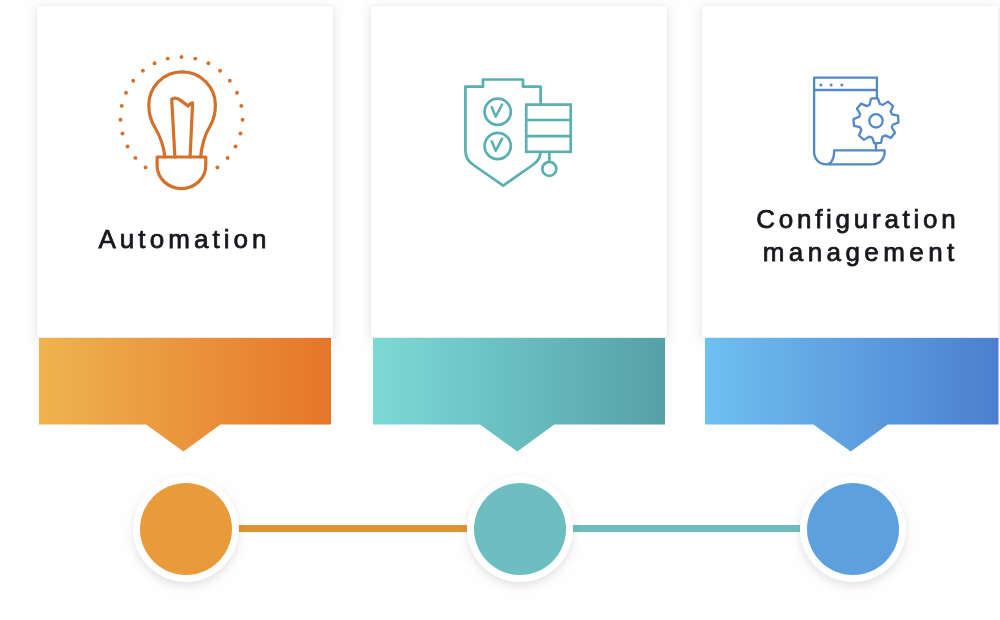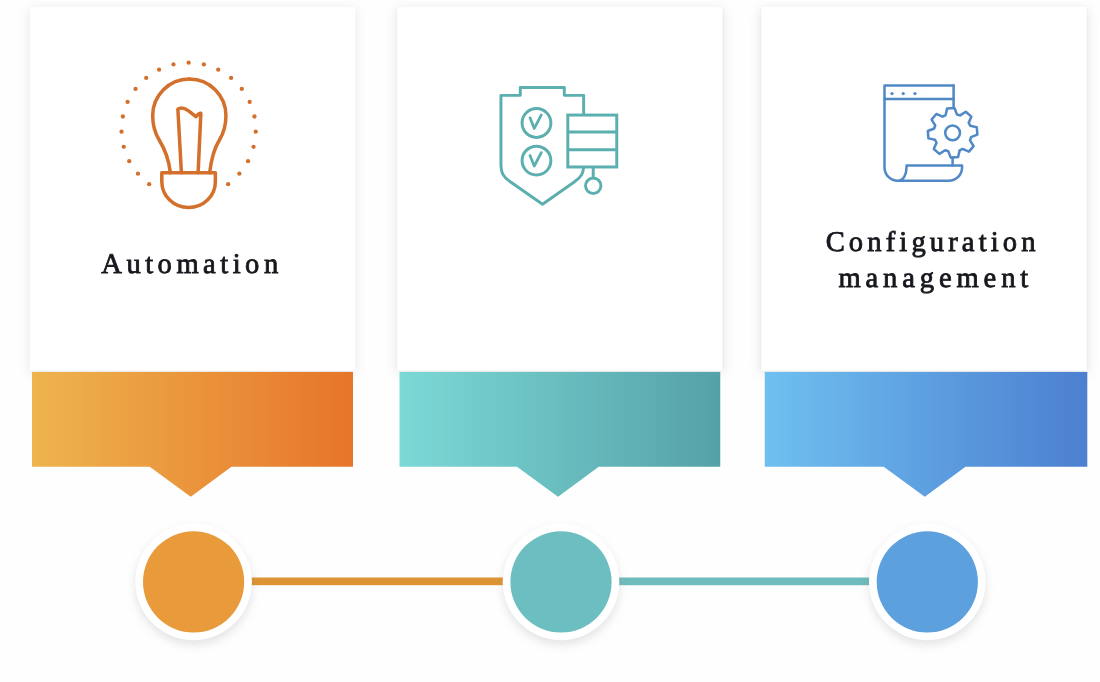--- a/index.html
+++ b/index.html
@@ -3,21 +3,21 @@
 <meta charset="utf-8">
 <title>Process Diagram</title>
 <style>
   html, body { margin:0; padding:0; }
   body {
     width:1000px; height:620px; overflow:hidden;
     background:#FEFEFE;
     font-family:"Liberation Sans", sans-serif;
     position:relative;
   }
-  .stage { position:absolute; left:0; top:0; width:836px; height:620px;font-family:Liberation Serif, serif; }
+  .stage { position:absolute; left:10px; top:0; width:836px; height:620px; }
 
   
   .card {
     position:absolute; top:6px; width:296px; height:331px;
     background:#ffffff;
     box-shadow:0 2px 10px rgba(110,110,125,0.18), 0 0 2px rgba(110,110,125,0.10);
   }
   .card-1 { left:27px; }
   .card-2 { left:361px; }
   .card-3 { left:692px; }

